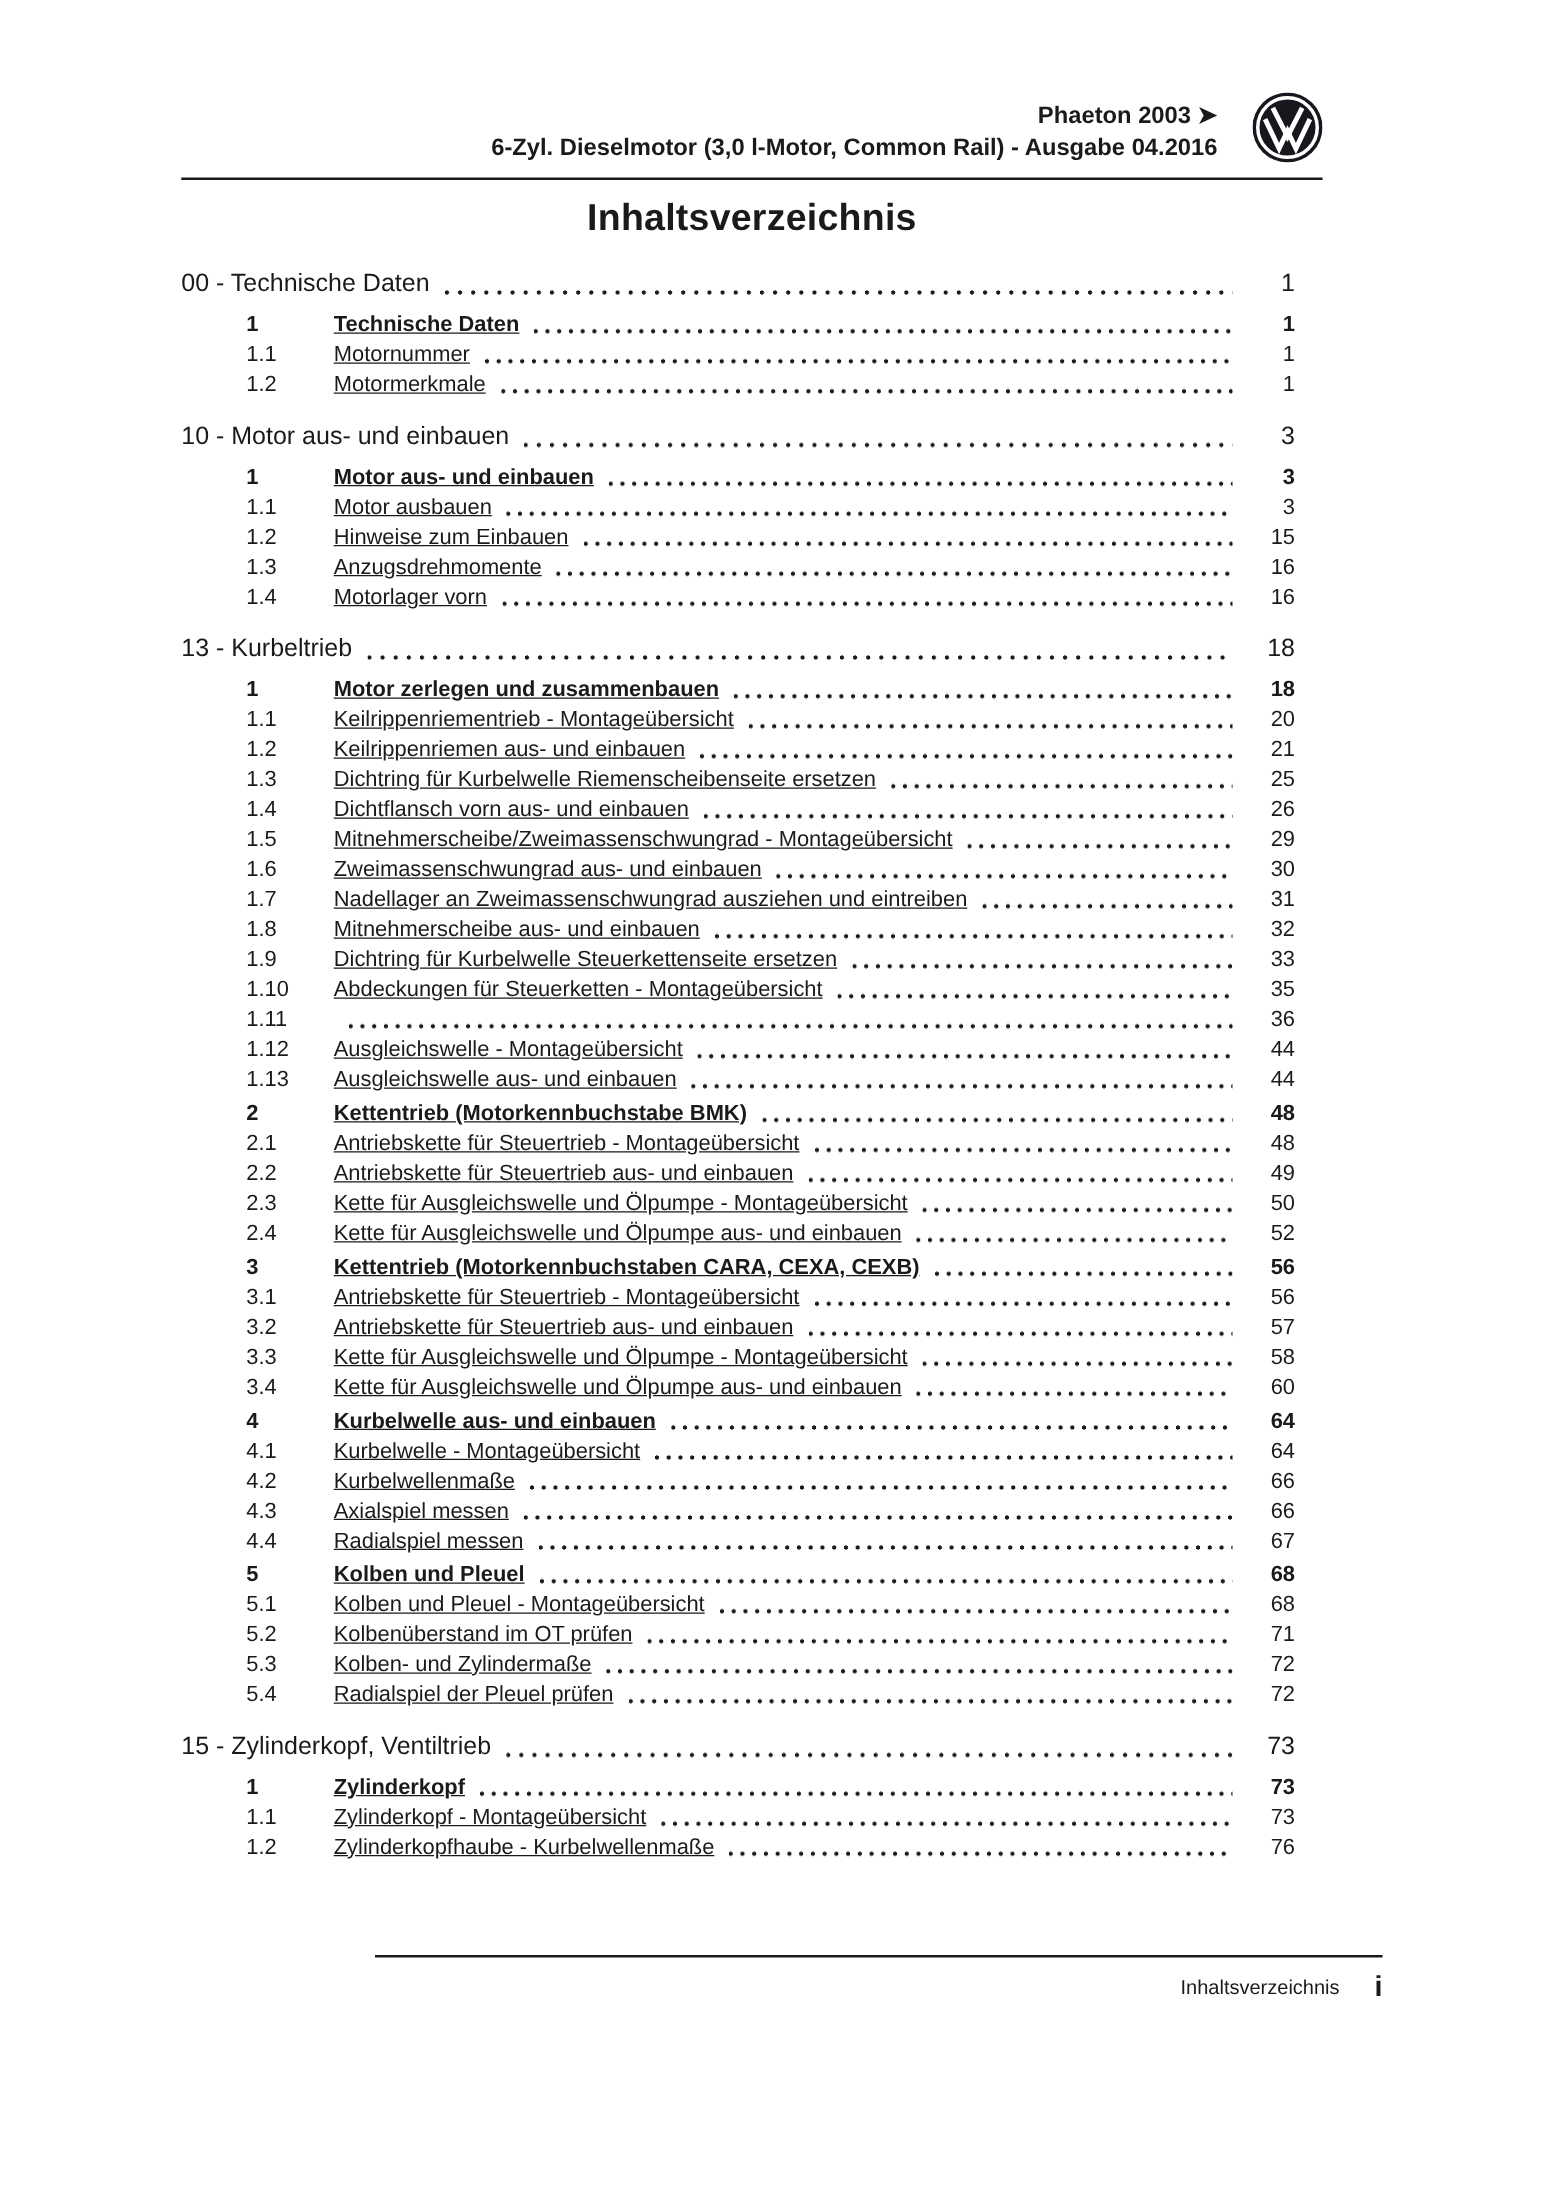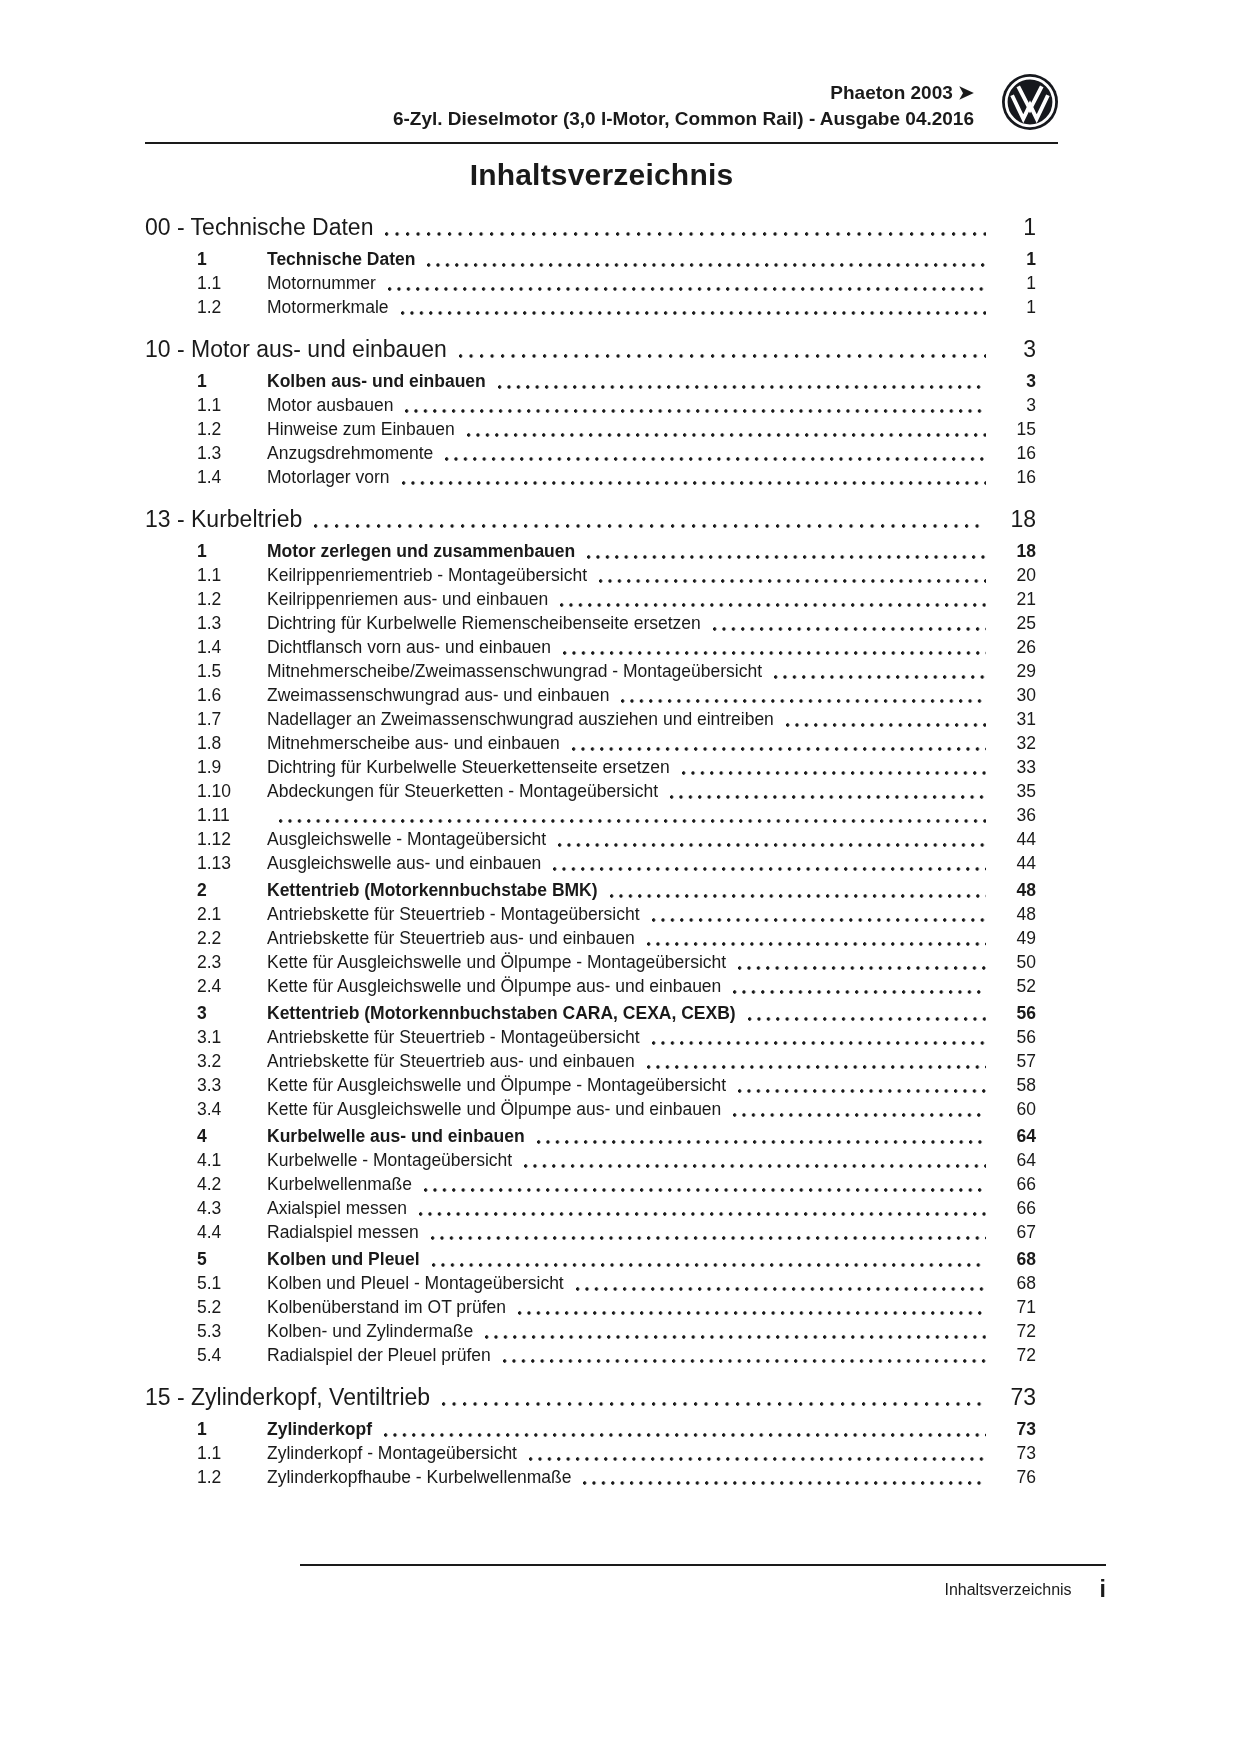--- a/index.html
+++ b/index.html
@@ -14,25 +14,25 @@
   
   .hdr { display:flex; align-items:flex-end; border-bottom:2.5px solid var(--rule,#1a1a1a); padding-bottom:10px; }
   .hdr-text { flex:1; text-align:right; padding-right:28px; font-weight:bold; font-size:19px; line-height:26px; white-space:nowrap; }
   .logo { width:56px; height:58px; flex:none; margin-bottom:0px; }
 
   
   .title { text-align:center; font-size:30px; font-weight:bold; margin-top:14px; letter-spacing:.2px; }
 
   
   .toc { margin-top:22px; padding-right:22px; }
-  .ch-row { display:flex; align-items:flex-end; font-size:23px; line-height:27px; margin-top:17px; margin-bottom:6px; white-space:nowrap; }
+  .ch-row { display:flex; align-items:flex-end; font-size:20px; line-height:27px; margin-top:17px; margin-bottom:6px; white-space:nowrap; }
   .sec-row { display:flex; align-items:flex-end; font-size:17.5px; line-height:24px; padding-left:52px; white-space:nowrap; }
   .sec-row.bold { font-weight:bold; margin-top:3px; }
   .num { width:70px; flex:none; }
-  .sec-title { flex:none; }
+  .sec-title { flex:none;text-decoration:underline; }
   .ch-label { flex:none; }
   .dots { flex:1 1 auto; position:relative; margin:0 8px 0 10px; min-width:16px; }
   .dots::before {
     content:""; position:absolute; left:2px; right:0; bottom:4px; height:4px;
     background-image:radial-gradient(circle at 1.6px 2px, currentColor 1.45px, transparent 1.95px);
     background-size:9.4px 4px; background-repeat:repeat-x;
   }
   .ch-row .dots::before { bottom:5px; background-size:10.5px 4px; }
   .pg { flex:none; min-width:42px; text-align:right; }
 
@@ -91,21 +91,21 @@
   </div>
 
   <div class="ch-row">
     <span class="ch-label">10 - Motor aus- und einbauen</span>
     <span class="dots"></span>
     <span class="pg">3</span>
   </div>
 
   <div class="sec-row bold">
     <span class="num">1</span>
-    <span class="sec-title">Kolben aus- und einbauen</span>
+    <span class="sec-title">Motor aus- und einbauen</span>
     <span class="dots"></span>
     <span class="pg">3</span>
   </div>
 
   <div class="sec-row">
     <span class="num">1.1</span>
     <span class="sec-title">Motor ausbauen</span>
     <span class="dots"></span>
     <span class="pg">3</span>
   </div>

